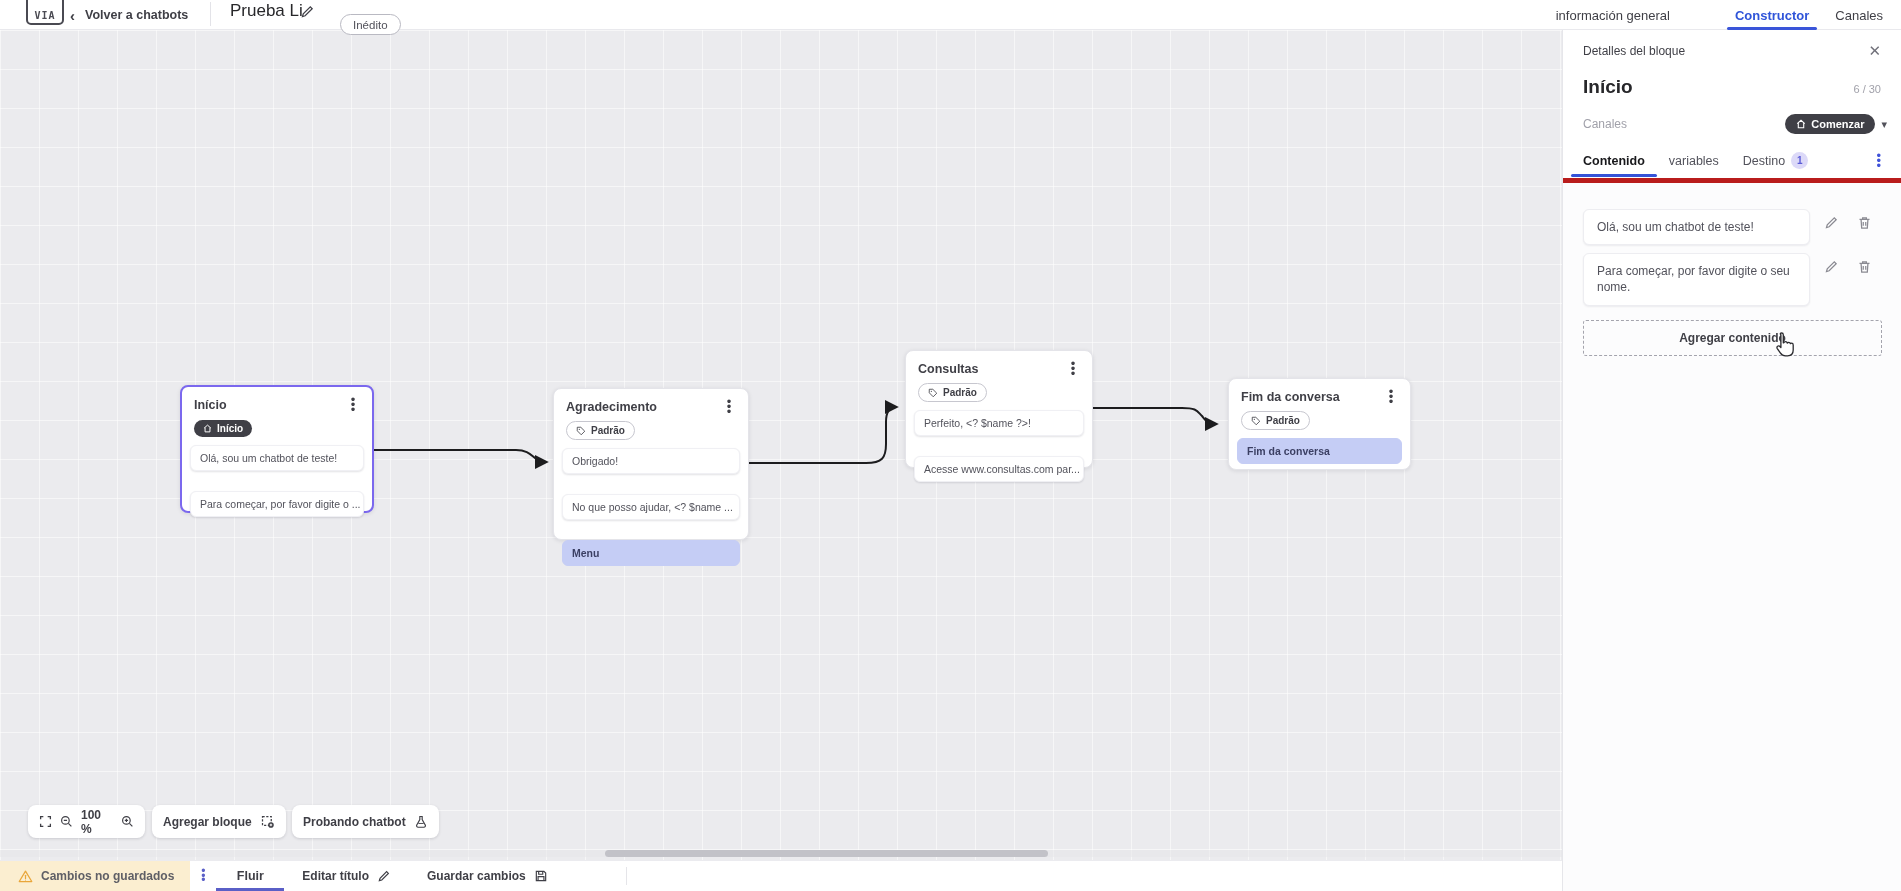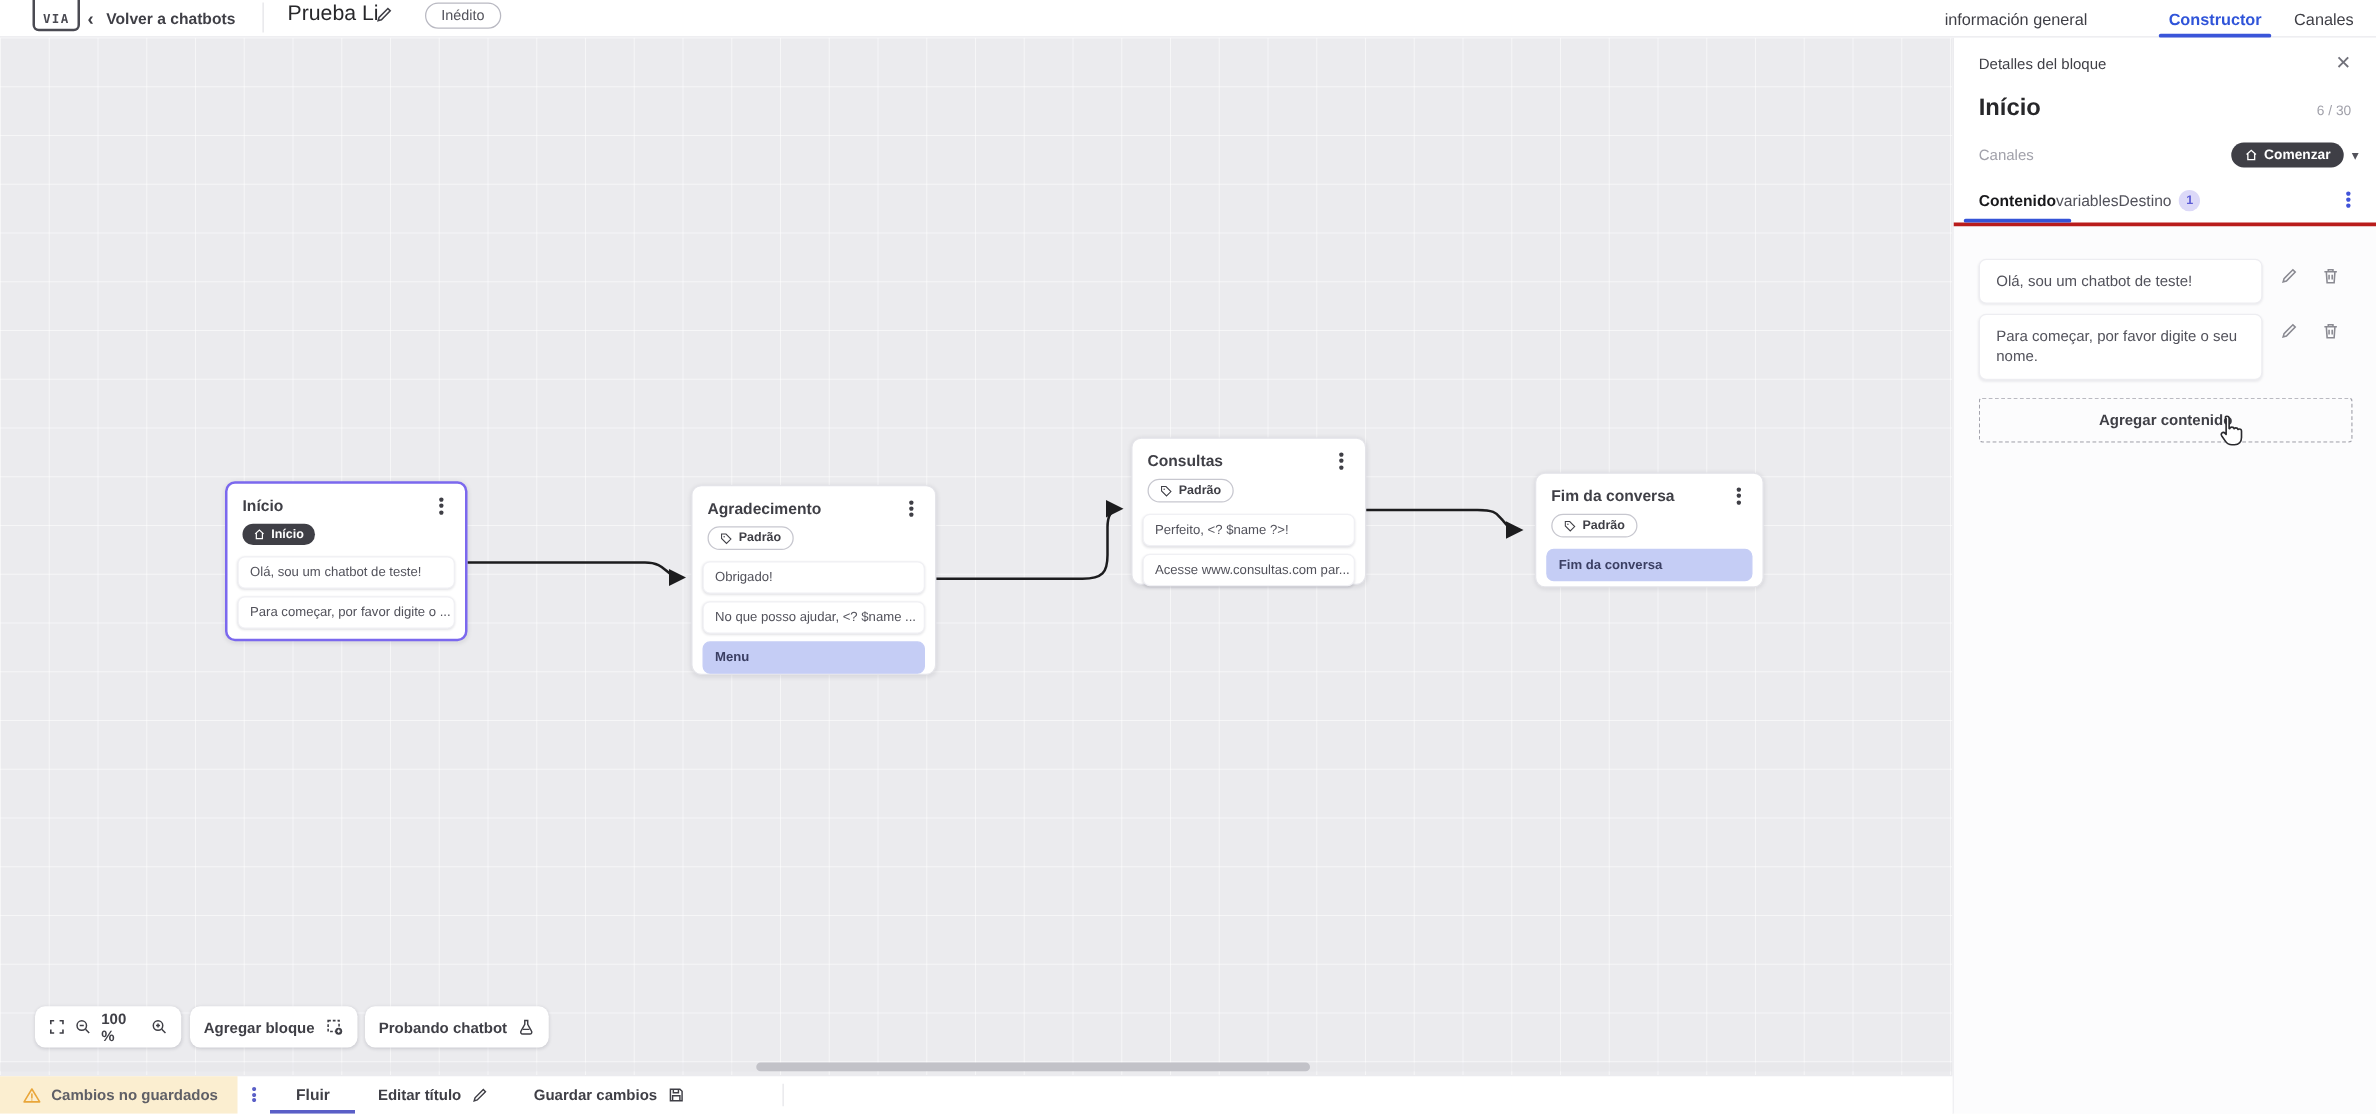--- a/index.html
+++ b/index.html
@@ -8,42 +8,42 @@
 
   
   .header { position:absolute; left:0; top:0; width:1901px; height:30px; background:#fff; border-bottom:1px solid #e9e9ed; z-index:30; }
   .logo { position:absolute; left:26px; top:-7px; width:38px; height:32px; border:2px solid #4a4a52; border-radius:5px; display:flex; align-items:flex-end; justify-content:center; font:700 10px "DejaVu Sans Mono", monospace; color:#4a4a52; letter-spacing:1px; padding-bottom:2px; background:#fff; }
   .back-wrap { position:absolute; left:70px; top:0; height:30px; display:flex; align-items:center; gap:10px; }
   .back-chevron { font-size:15px; color:#3f3f46; font-weight:700; cursor:pointer; }
   .back-label { font-size:12.5px; font-weight:700; color:#3f3f46; cursor:pointer; }
   .hdr-divider { position:absolute; left:210px; top:2px; height:24px; width:1px; background:#e3e3e8; }
   .doc-title { position:absolute; left:230px; top:1px; font-size:17px; font-weight:500; color:#27272a; }
   .hdr-pencil { position:absolute; left:300px; top:4px; color:#3f3f46; cursor:pointer; }
-  .status-pill { position:absolute; left:340px; top:2px; height:21px; padding:0 12px; border:1px solid #b9b9c2; border-radius:999px; font-size:11.5px; color:#52525b; display:flex; align-items:center; background:#fff;text-align:right; }
+  .status-pill { position:absolute; left:340px; top:14px; height:21px; padding:0 12px; border:1px solid #b9b9c2; border-radius:999px; font-size:11.5px; color:#52525b; display:flex; align-items:center; background:#fff;text-align:right; }
   .hdr-tabs { position:absolute; right:18px; top:0; height:30px; display:flex; align-items:center; gap:26px; }
   .hdr-tab { font-size:13px; color:#3f3f46; font-weight:500; cursor:pointer; height:30px; display:flex; align-items:center; position:relative; }
   .hdr-tab.active { color:#2f54d9; font-weight:700;margin-left:39px; }
   .hdr-tab.active::after { content:""; position:absolute; left:-8px; right:-8px; bottom:0; height:3px; background:#3a55d9; border-radius:2px; }
 
   
   .canvas { position:absolute; left:0; top:30px; width:1562px; height:830px; background-color:#ebebee;
     background-image:linear-gradient(rgba(255,255,255,.55) 1px, transparent 1px), linear-gradient(90deg, rgba(255,255,255,.55) 1px, transparent 1px);
     background-size:39px 39px; }
   .edges { position:absolute; left:0; top:0; width:1562px; height:830px; pointer-events:none; }
 
   .node { position:absolute; background:#fff; border-radius:8px; border:1px solid #e4e4e9; box-shadow:0 1px 4px rgba(20,20,40,.10); cursor:pointer; }
   .node.selected { border:2px solid #7b68ee; }
   .node-title-row { display:flex; justify-content:space-between; align-items:center; padding:10px 12px 0 12px; }
   .node-title { font-size:12.5px; font-weight:700; color:#3f3f46; }
   .kebab { width:14px; text-align:center; color:#3f3f46; font-size:13px; line-height:5px; cursor:pointer; }
   .kebab span { display:block; height:5px; }
   .badge-row { padding:7px 12px 0 12px; }
   .badge-dark { display:inline-flex; align-items:center; gap:5px; background:#3f3f46; color:#fff; font-size:10px; font-weight:700; border-radius:999px; padding:3px 9px; }
   .badge-outline { display:inline-flex; align-items:center; gap:5px; border:1px solid #c7c7cf; color:#3f3f46; font-size:10px; font-weight:700; border-radius:999px; padding:3px 9px; background:#fff; }
-  .node-cards { padding:8px 8px 8px 8px; display:flex; flex-direction:column; gap:6px; }
+  .node-cards { padding:8px 8px 8px 8px; display:flex; flex-direction:column; gap:20px; }
   .node-card { background:#fff; border:1px solid #f0f0f4; border-radius:6px; box-shadow:0 1px 2px rgba(20,20,40,.12); font-size:10.5px; color:#52525b; padding:6px 9px; white-space:nowrap; overflow:hidden; }
   .node-card.highlight { background:#c5cdf5; border-color:#c5cdf5; color:#3b3f63; font-weight:700; box-shadow:none; }
 
   
   .tb-card { position:absolute; height:33px; background:#fff; border-radius:8px; box-shadow:0 1px 3px rgba(20,20,40,.15); display:flex; align-items:center; gap:8px; padding:0 11px; font-size:12px; font-weight:700; color:#3f3f46; cursor:pointer; }
   .tb-icon { display:flex; align-items:center; color:#3f3f46; cursor:pointer; }
   .canvas-scroll-track { position:absolute; left:0; top:820px; width:1562px; height:7px; background:#e6e6ea; opacity:.55; }
   .canvas-scroll-thumb { position:absolute; left:605px; top:820px; width:443px; height:7px; border-radius:4px; background:#c2c2c8; cursor:grab; }
 
   
@@ -52,21 +52,21 @@
   .panel-head-title { font-size:12px; color:#3f3f46; }
   .panel-close { color:#71717a; font-size:15px; cursor:pointer; line-height:1; }
   .panel-title-row { display:flex; justify-content:space-between; align-items:flex-end; padding:8px 20px 0 20px; }
   .panel-title { font-size:19px; font-weight:700; color:#27272a; }
   .panel-counter { font-size:11px; color:#a1a1aa; padding-bottom:3px; }
   .marker-row { display:flex; justify-content:space-between; align-items:center; padding:16px 14px 0 20px; }
   .marker-label { font-size:12px; color:#a1a1aa; }
   .marker-right { display:flex; align-items:center; gap:6px; }
   .marker-pill { display:inline-flex; align-items:center; gap:5px; background:#3f3f46; color:#fff; font-size:11px; font-weight:700; border-radius:999px; padding:4px 11px; cursor:pointer; }
   .marker-chevron { color:#52525b; font-size:11px; cursor:pointer; }
-  .panel-tabs { display:flex; padding:18px 20px 0 20px; border-bottom:3px solid #b91c1c; position:relative; }
+  .panel-tabs { display:flex; align-items:center; gap:24px; padding:18px 20px 0 20px; border-bottom:5px solid #b91c1c; position:relative; }
   .p-tab { font-size:12.5px; color:#52525b; padding-bottom:9px; position:relative; cursor:pointer; display:flex; align-items:center; gap:6px; }
   .p-tab.active { color:#18181b; font-weight:700; }
   .p-tab.active::after { content:""; position:absolute; left:-12px; right:-12px; bottom:0; height:3px; background:#3553d8; border-radius:2px; }
   .dest-badge { width:17px; height:17px; border-radius:50%; background:#dcd9f8; color:#5b5bd6; font-size:10px; font-weight:700; display:flex; align-items:center; justify-content:center; }
   .p-tabs-kebab { margin-left:auto; color:#4053d9; font-size:13px; line-height:5px; padding-bottom:9px; cursor:pointer; }
   .p-tabs-kebab span { display:block; height:5px; }
   .panel-content { padding:26px 20px 0 20px; background:#fcfcfd; height:100%; }
   .content-row { display:flex; align-items:flex-start; gap:14px; margin-bottom:8px; }
   .content-card { width:227px; background:#fff; border:1px solid #ededf1; border-radius:6px; box-shadow:0 1px 2px rgba(20,20,40,.07); font-size:12px; color:#52525b; padding:9px 13px; line-height:1.35; }
   .row-icon { color:#8a8a92; margin-top:6px; cursor:pointer; }

